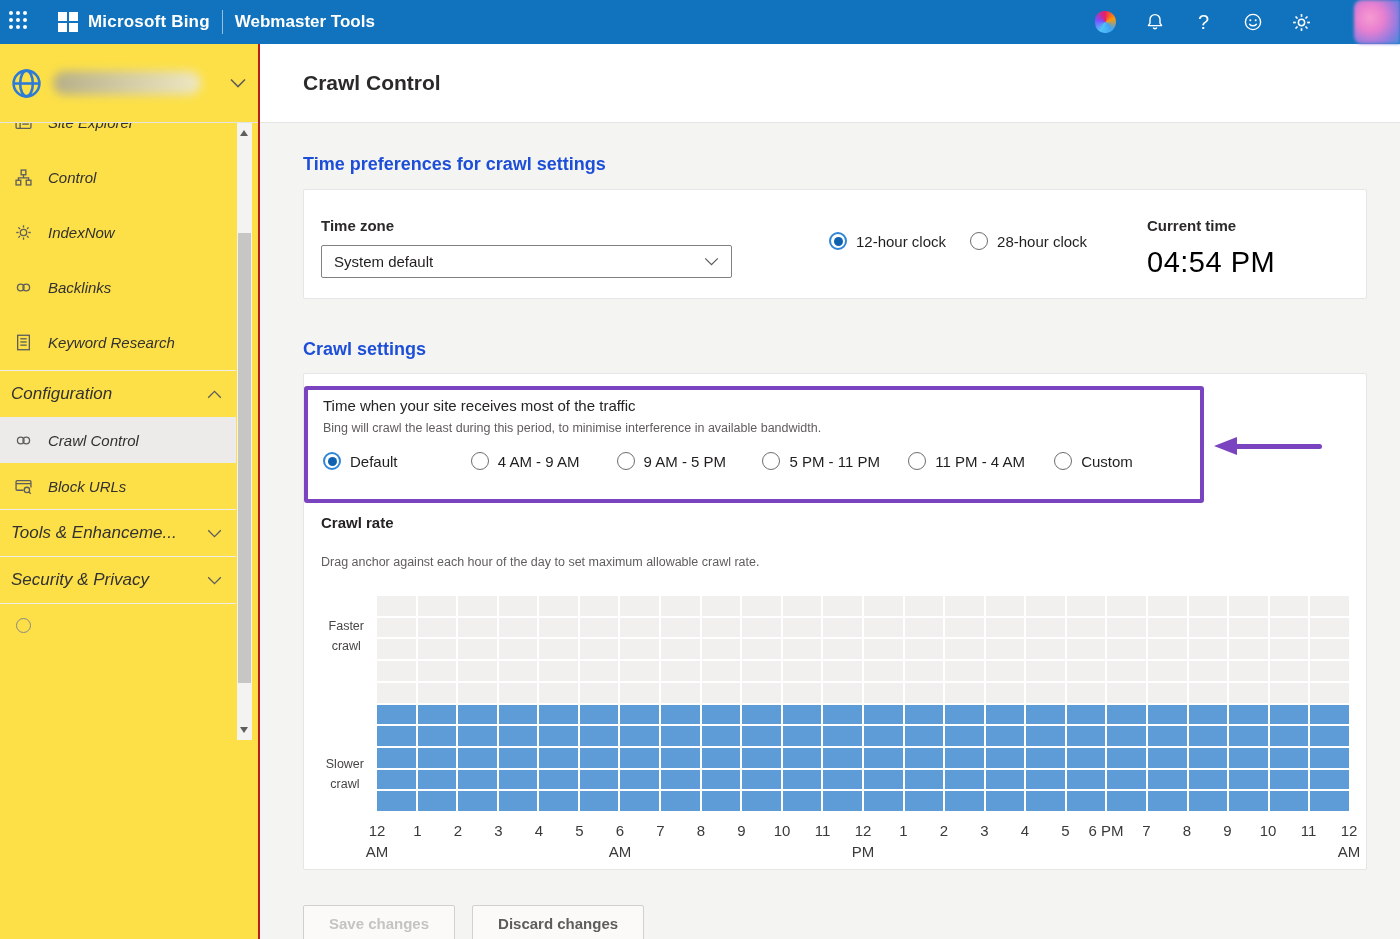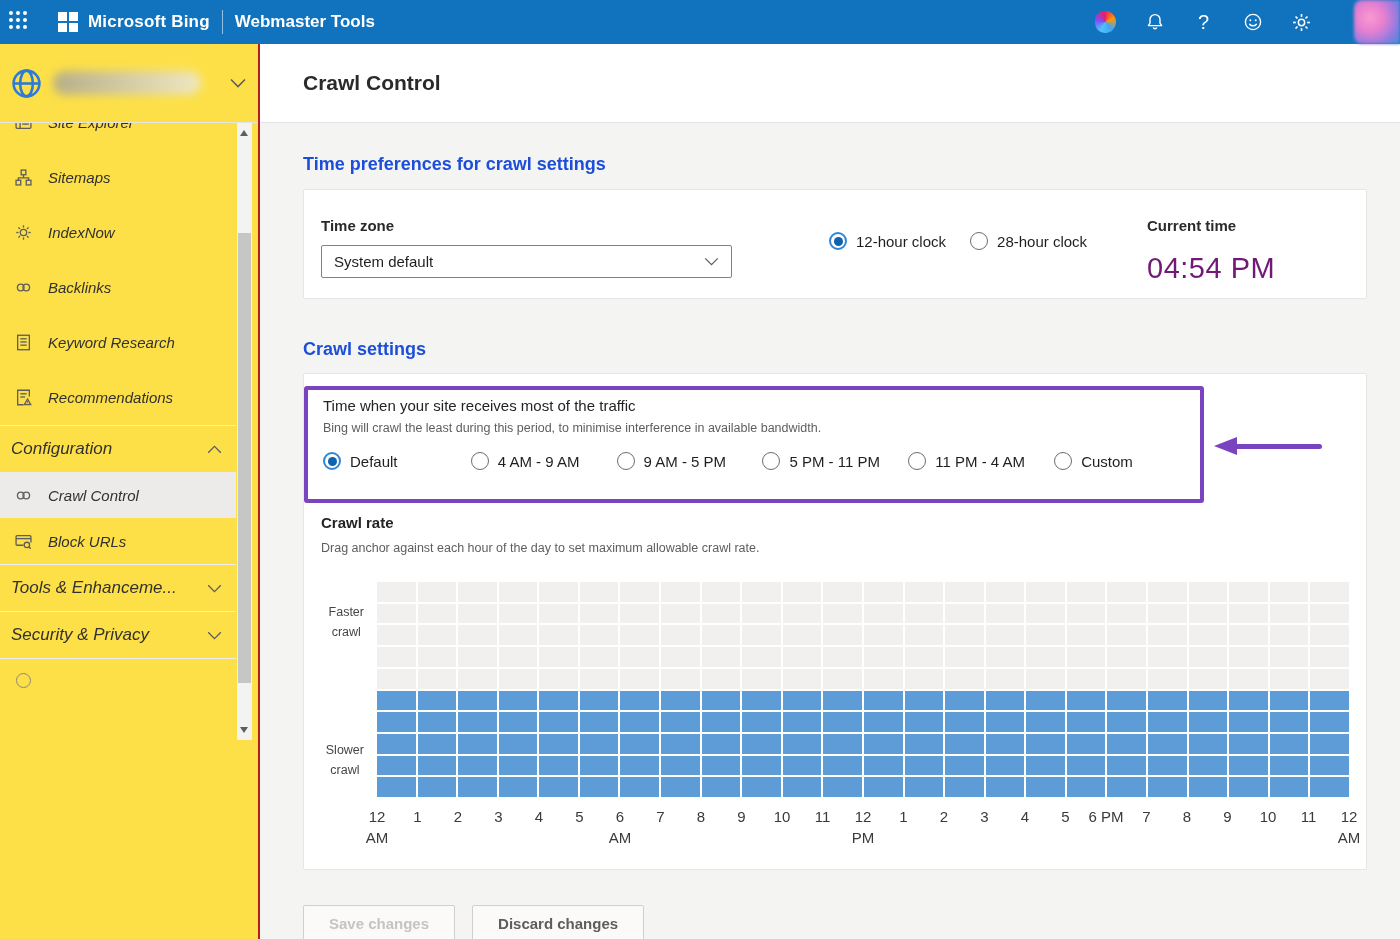--- a/index.html
+++ b/index.html
@@ -75,38 +75,38 @@
   .tz-select { margin-top:11px; width:411px; height:33px; border:1px solid #828180; border-radius:2px;
     background:#fff; display:flex; align-items:center; padding:0 12px; font-size:15px; color:#201f1e; cursor:pointer; }
   .tz-select .chev { margin-left:auto; }
   .radio-row { margin-top:15px; display:flex; align-items:center; }
   .radio-opt { display:flex; align-items:center; cursor:pointer; }
   .radio { width:18px; height:18px; border:1px solid #6e6d6b; border-radius:50%; display:flex; align-items:center; justify-content:center; flex-shrink:0; background:#fff; }
   .radio.sel { border:2px solid #2f86d7; }
   .radio.sel .dot { width:9px; height:9px; border-radius:50%; background:#0f62b0; }
   .radio-opt .rlabel { font-size:15px; margin-left:9px; color:#201f1e; }
   .tf-row .radio-opt + .radio-opt { margin-left:24px; }
-  .cur-time { margin-top:18px; font-size:29px; color:#701a75; letter-spacing:.5px; }
+  .cur-time { margin-top:12px; font-size:29px; color:#000000; letter-spacing:.5px; }
 
   
   .card-crawl { margin-top:13px; height:497px; position:relative; }
   .hl-box { position:absolute; left:0; top:12px; width:900px; height:117px;
     border:4px solid #7a43c0; border-radius:3px; padding:7px 0 0 15px; background:#fff; }
   .hl-title { font-size:15px; font-weight:400; color:#252423; }
   .hl-desc { font-size:12.5px; color:#605e5c; margin-top:7px; }
   .traffic-row { margin-top:17px; display:flex; align-items:center; }
   .traffic-row .radio-opt { width:154px; }
   .traffic-row .radio-opt:first-child { width:156px; }
   .arrow { position:absolute; left:910px; top:63px; width:108px; height:18px; }
   .arrow .line { position:absolute; left:14px; top:6.5px; width:94px; height:5px; background:#7a43c0; border-radius:3px; }
   .arrow .head { position:absolute; left:0; top:0; width:0; height:0;
     border-top:9px solid transparent; border-bottom:9px solid transparent; border-right:23px solid #7a43c0; }
   .crawl-rate { position:absolute; left:17px; right:17px; top:140px; }
   .cr-title { font-size:15px; font-weight:700; color:#252423; }
-  .cr-desc { font-size:12.5px; color:#605e5c; margin-top:10px; }
+  .cr-desc { font-size:12.5px; color:#605e5c; margin-top:24px; }
   .chart-row { display:flex; margin-top:27px; }
   .y-labels { width:56px; position:relative; flex-shrink:0; }
   .y-lab { position:absolute; right:13px; transform:translateY(-50%); font-size:12.5px; color:#474645;
     white-space:pre-line; text-align:center; line-height:1.6; }
   .grid { flex:1; height:215px; display:grid; grid-template-columns:repeat(24,1fr);
     grid-template-rows:repeat(10,1fr); gap:2px; background:#fff; cursor:pointer; }
   .x-axis { position:relative; height:48px; margin-left:56px; margin-top:9px; }
   .x-tick { position:absolute; transform:translateX(-50%); font-size:15px; color:#3b3a39;
     white-space:pre-line; text-align:center; line-height:1.4; }
 
@@ -207,21 +207,21 @@
           </div>
           <div class="nav-row ">
             <span class="ic">
               <svg class="" width="17" height="17" viewBox="0 0 16 16">
                 <rect x="5.8" y="1" width="4.4" height="4.4" fill="none" stroke="#5f5e5c" stroke-width="1.25"></rect>
                 <rect x="1" y="10.6" width="4.4" height="4.4" fill="none" stroke="#5f5e5c" stroke-width="1.25"></rect>
                 <rect x="10.6" y="10.6" width="4.4" height="4.4" fill="none" stroke="#5f5e5c" stroke-width="1.25"></rect>
                 <path d="M8 5.4v3M3.2 10.6V8.4h9.6v2.2" fill="none" stroke="#5f5e5c" stroke-width="1.25"></path>
               </svg>
             </span>
-            <span>Sitemaps</span>
+            <span>Control</span>
           </div>
           <div class="nav-row ">
             <span class="ic">
               <svg class="" width="17" height="17" viewBox="0 0 16 16">
                 <circle cx="8" cy="8" r="3" fill="none" stroke="#5f5e5c" stroke-width="1.25"></circle>
                 <g stroke="#5f5e5c" stroke-width="1.25">
                   <line x1="8" y1="1.2" x2="8" y2="3.4"></line>
                   <line x1="8" y1="12.6" x2="8" y2="14.8"></line>
                   <line x1="1.2" y1="8" x2="3.4" y2="8"></line>
                   <line x1="12.6" y1="8" x2="14.8" y2="8"></line>
@@ -246,32 +246,20 @@
           <div class="nav-row ">
             <span class="ic">
               <svg class="" width="17" height="17" viewBox="0 0 16 16">
                 <rect x="2.5" y="1.2" width="11" height="13.6" fill="none" stroke="#5f5e5c" stroke-width="1.25"></rect>
                 <line x1="5" y1="4.5" x2="11" y2="4.5" fill="none" stroke="#5f5e5c" stroke-width="1.25"></line>
                 <line x1="5" y1="7.5" x2="11" y2="7.5" fill="none" stroke="#5f5e5c" stroke-width="1.25"></line>
                 <line x1="5" y1="10.5" x2="11" y2="10.5" fill="none" stroke="#5f5e5c" stroke-width="1.25"></line>
               </svg>
             </span>
             <span>Keyword Research</span>
-          </div>
-          <div class="nav-row ">
-            <span class="ic">
-              <svg class="" width="17" height="17" viewBox="0 0 16 16">
-                <path d="M13.5 7V1.2h-11v13.6H8" fill="none" stroke="#5f5e5c" stroke-width="1.25"></path>
-                <line x1="5" y1="4.5" x2="11" y2="4.5" fill="none" stroke="#5f5e5c" stroke-width="1.25"></line>
-                <line x1="5" y1="7.5" x2="9.5" y2="7.5" fill="none" stroke="#5f5e5c" stroke-width="1.25"></line>
-                <path d="M11.8 9.4l3 5.2h-6z" fill="none" stroke="#5f5e5c" stroke-width="1.25"></path>
-                <line x1="11.8" y1="11.4" x2="11.8" y2="12.7" fill="none" stroke="#5f5e5c" stroke-width="1.25"></line>
-              </svg>
-            </span>
-            <span>Recommendations</span>
           </div>
           <div class="nav-divider"></div>
           <div class="nav-group">
             <span>Configuration</span>
             <svg class="chev" width="15" height="9" viewBox="0 0 16 10">
               <polyline points="1,8.5 8,1.5 15,8.5" fill="none" stroke="#5f5e5c" stroke-width="1.5"></polyline>
             </svg>
           </div>
           <div class="nav-row nav-child selected" style="height: 46px;">
             <span class="ic">

